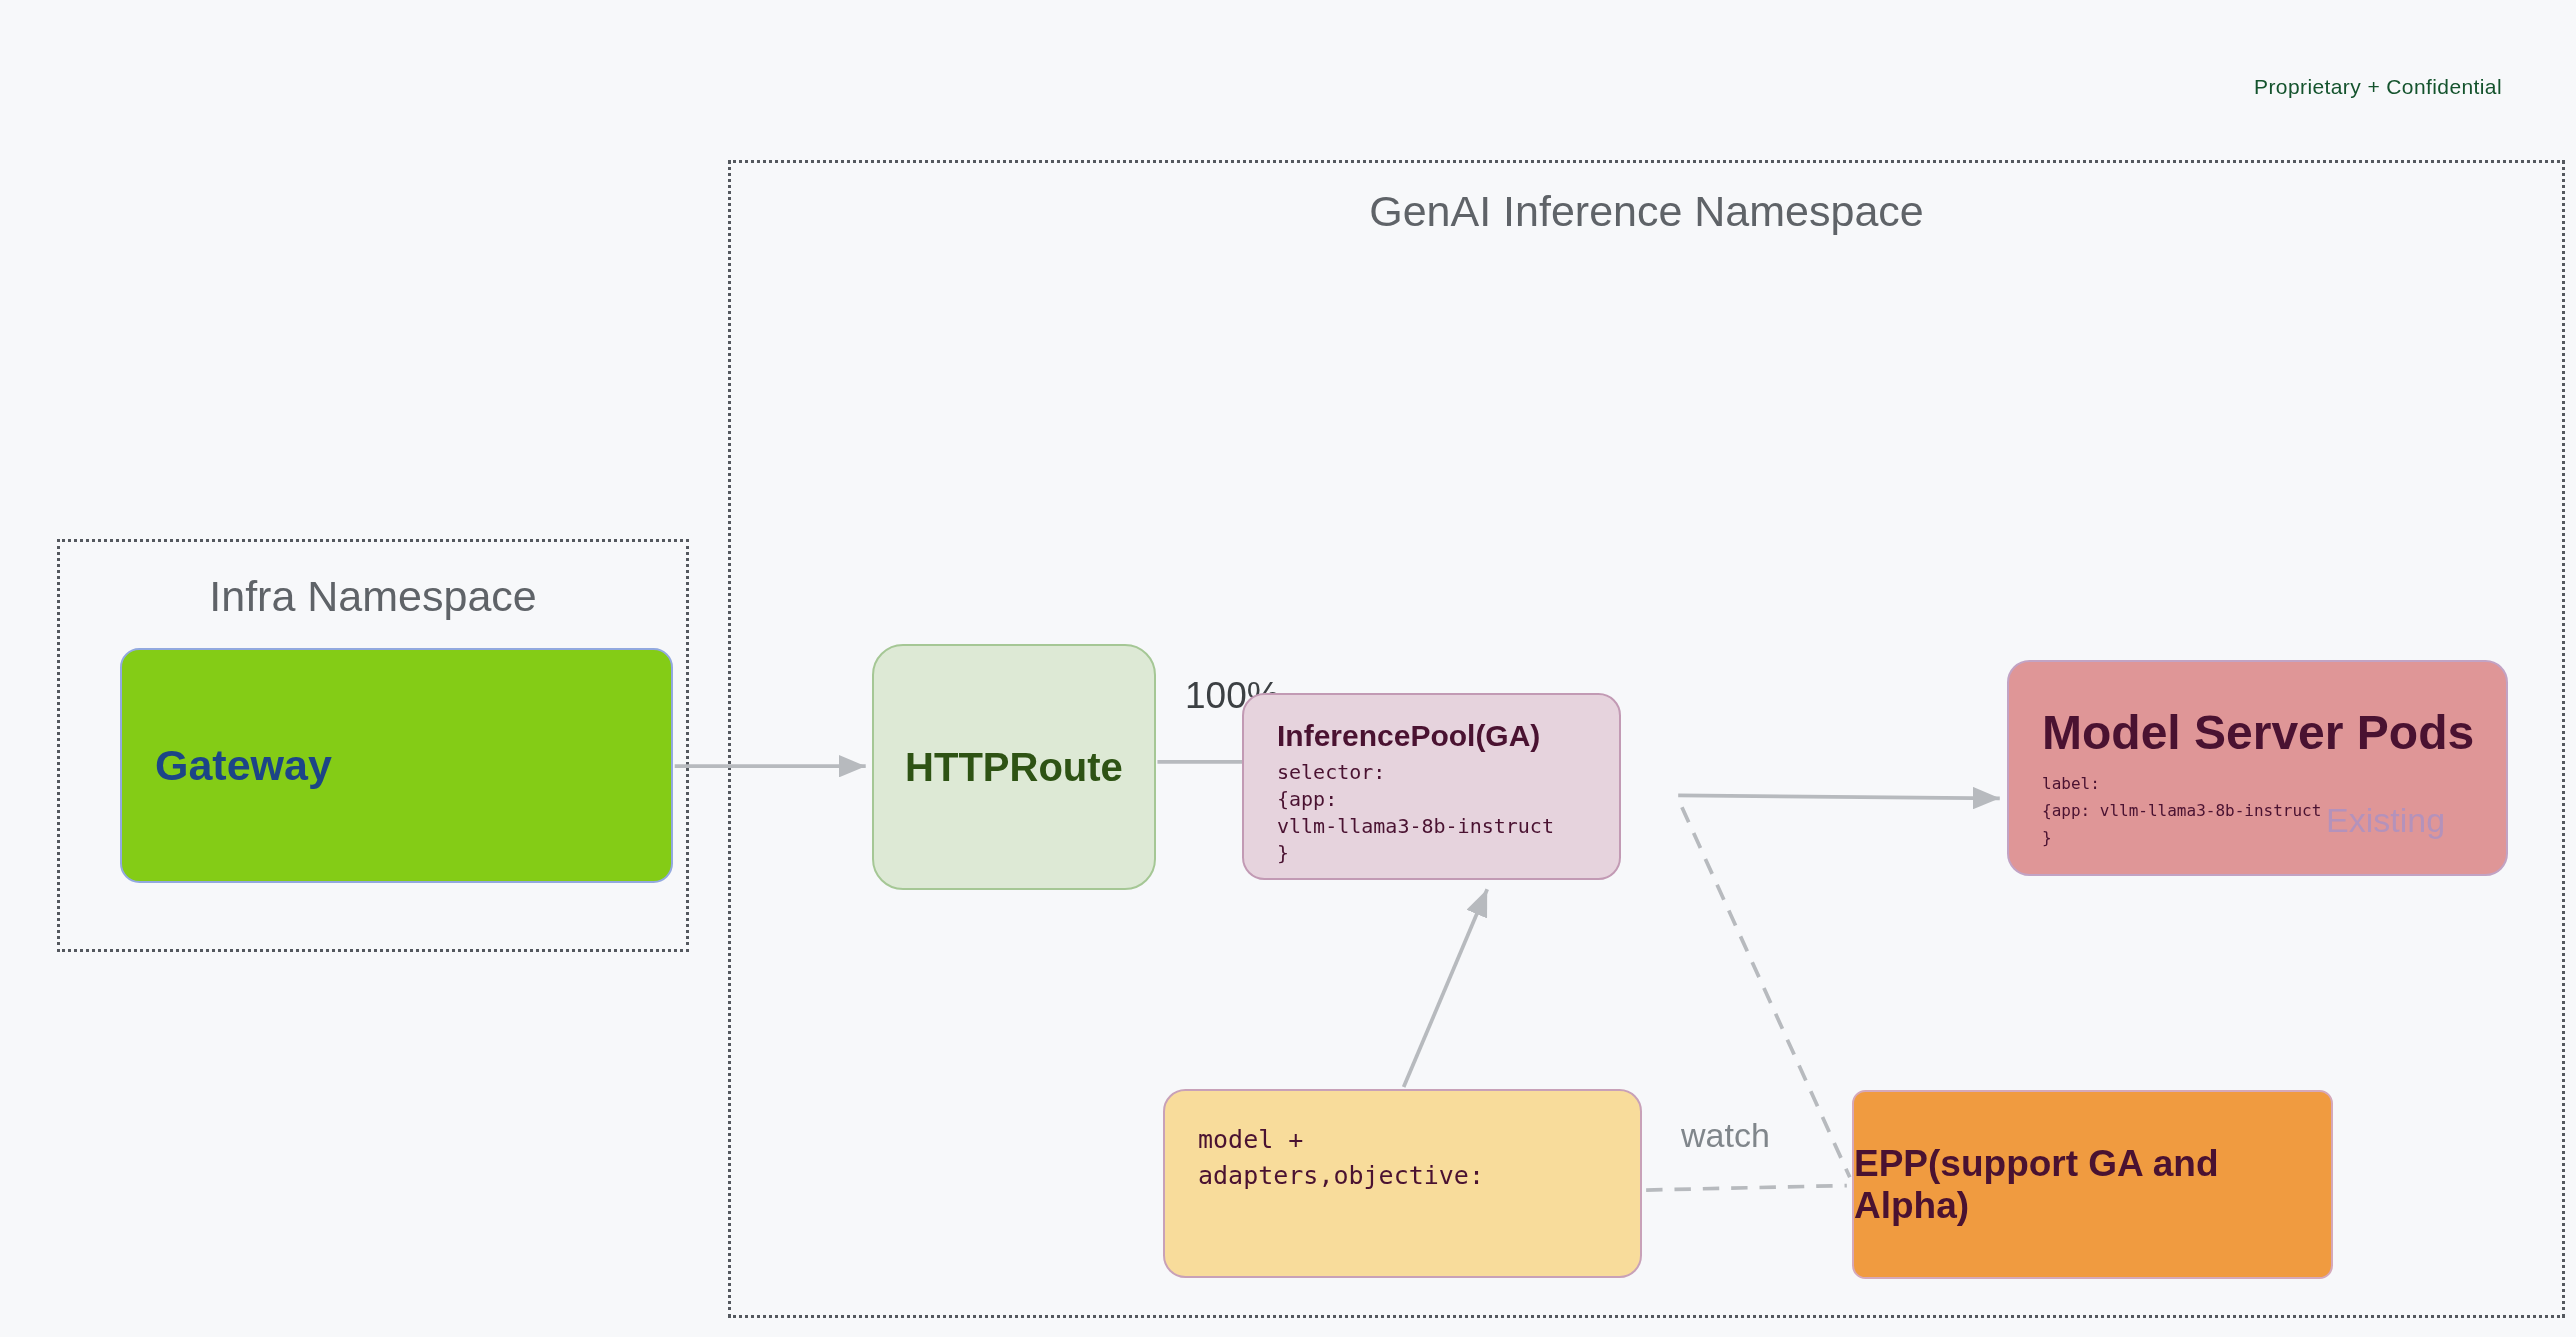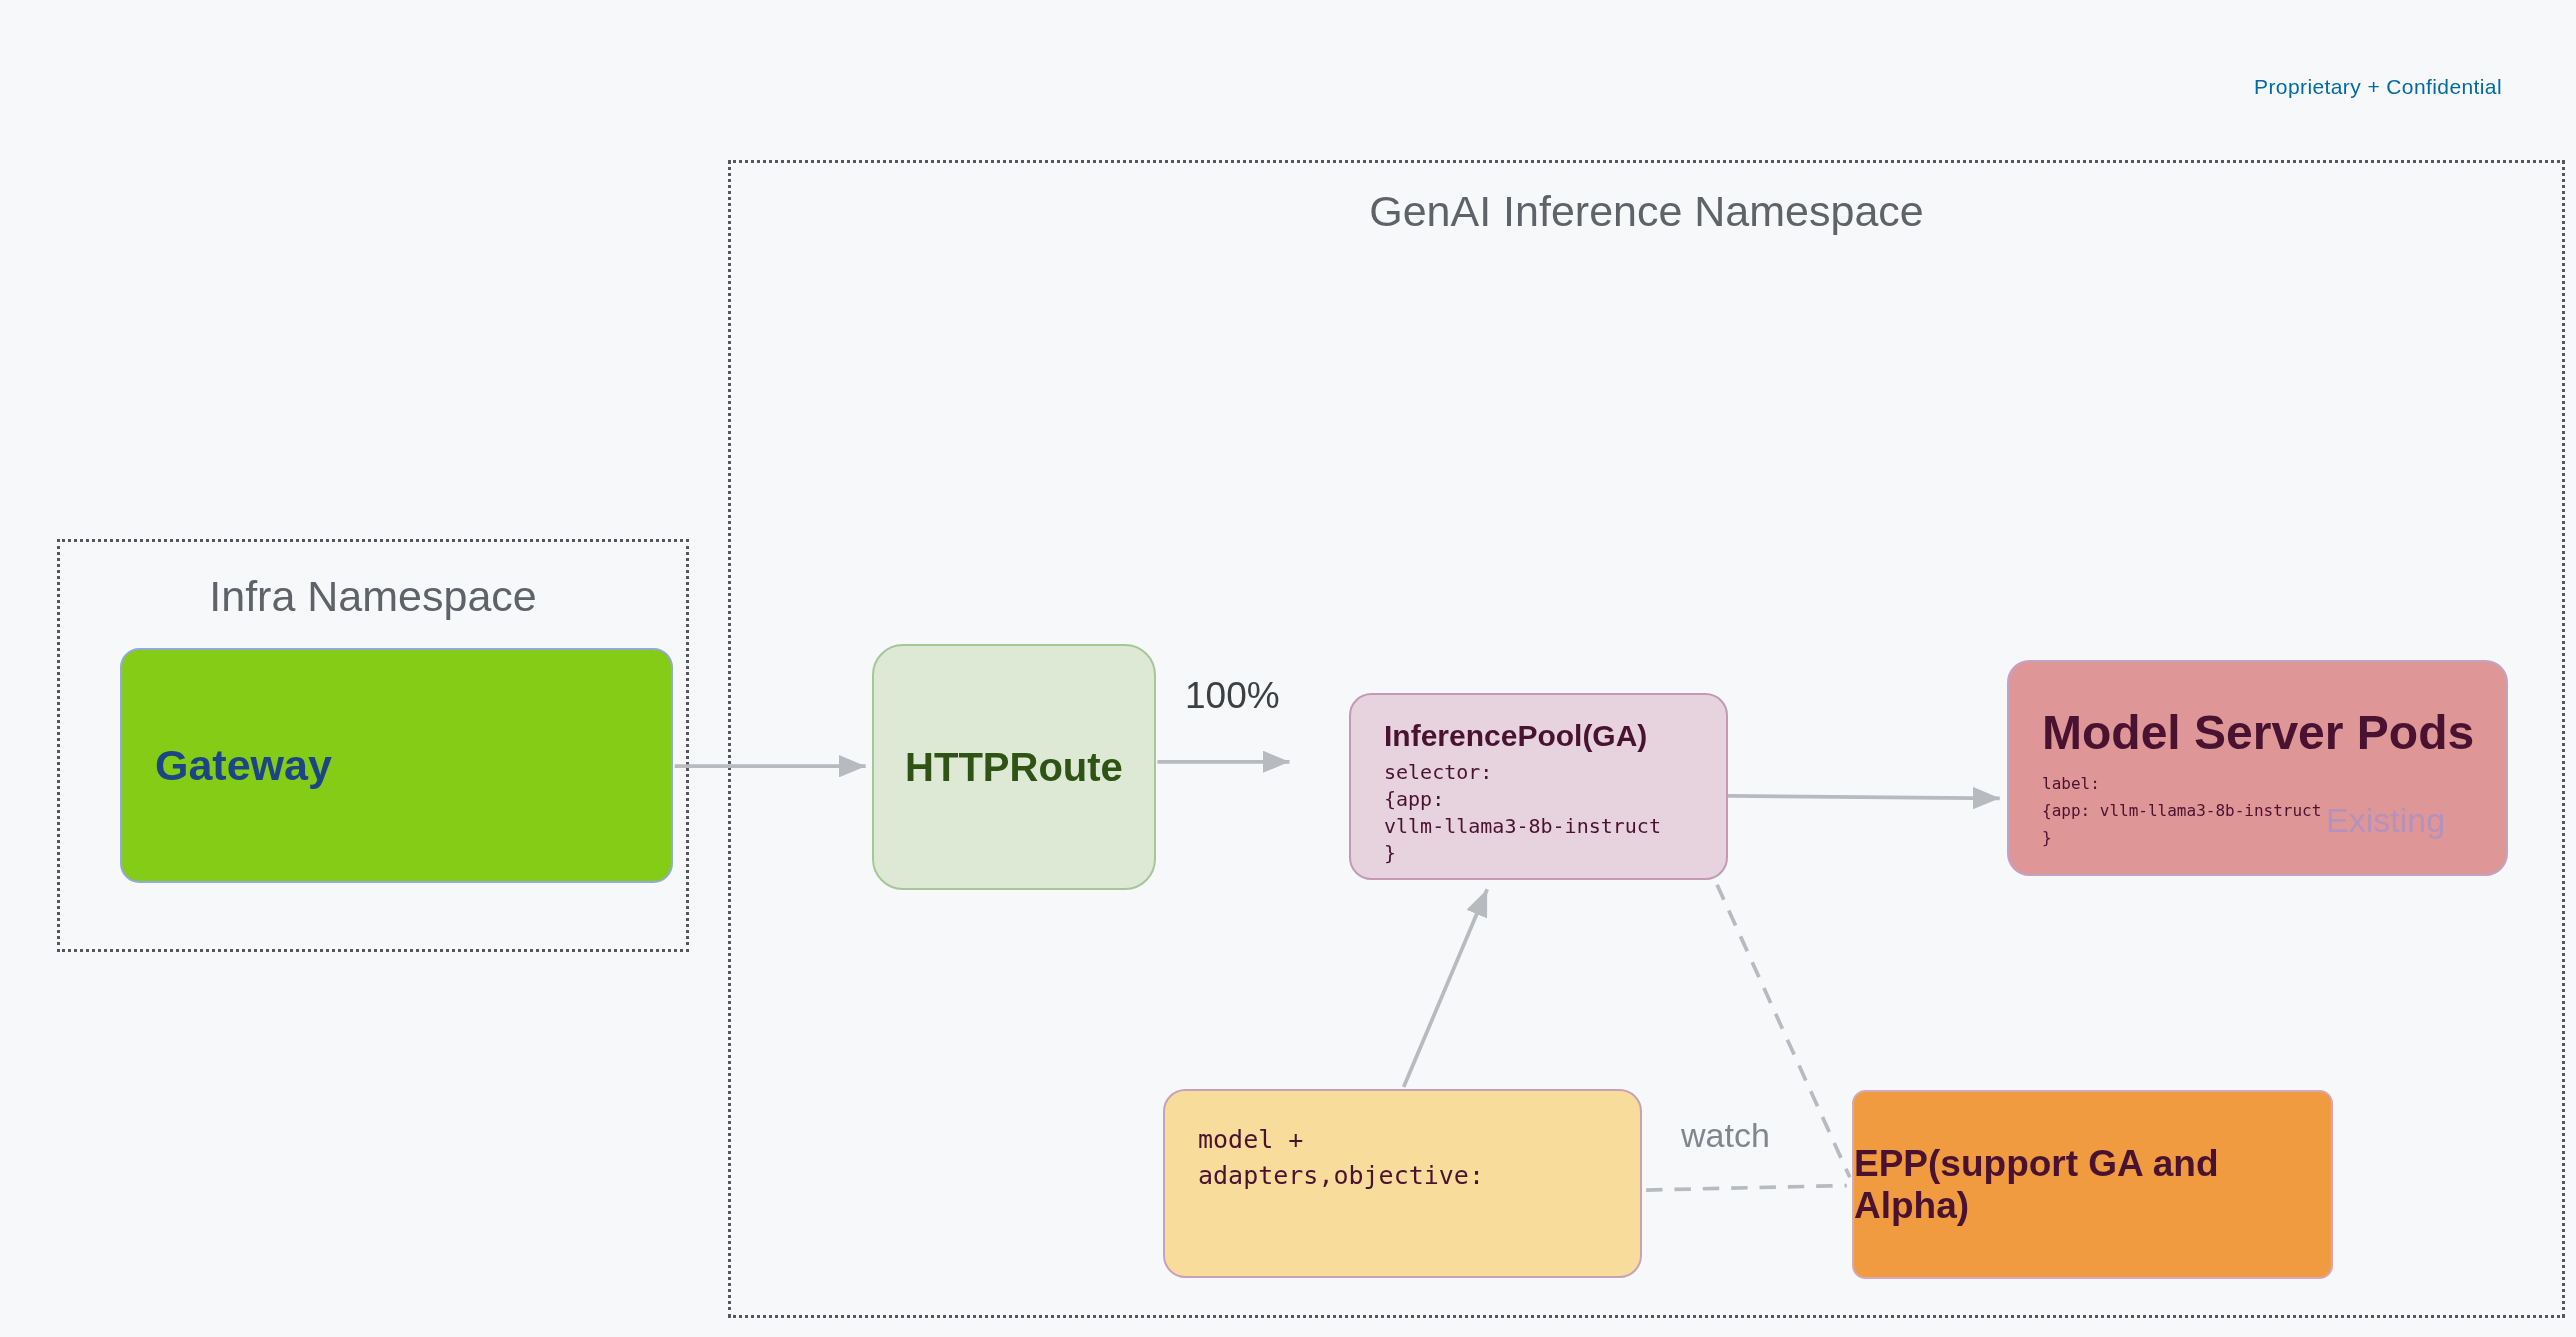--- a/index.html
+++ b/index.html
@@ -4,21 +4,21 @@
 <style>
   html,body{margin:0;padding:0;}
   body{
     width:2576px;height:1337px;position:relative;overflow:hidden;
     background:#f7f8fa;
     font-family:"Liberation Sans", sans-serif;
   }
   
   .watermark{
     position:absolute;top:75px;right:74px;
-    font-size:21px;color:#0369a1;letter-spacing:0.4px;
+    font-size:21px;color:#14532d;letter-spacing:0.4px;
   }
   
   .ns-box{position:absolute;border:3px dotted #54585e;box-sizing:border-box;background:transparent;}
   #infra-ns{left:57px;top:539px;width:632px;height:413px;}
   #genai-ns{left:728px;top:160px;width:1837px;height:1158px;}
   .ns-title{position:absolute;color:#5f6368;font-size:43px;white-space:nowrap;text-align:center;}
   #infra-ns-title{left:57px;top:572px;width:632px;}
   #genai-ns-title{left:728px;top:187px;width:1837px;}
   
   .node{position:absolute;box-sizing:border-box;}
@@ -31,21 +31,21 @@
   #gateway .node-label{font-size:43px;font-weight:bold;color:#1c4587;}
   
   #httproute{
     left:872px;top:644px;width:284px;height:246px;
     background:#dde9d5;border:2.2px solid #a5c795;border-radius:31px;
     display:flex;align-items:center;justify-content:center;
   }
   #httproute .node-label{font-size:40px;font-weight:bold;color:#2e5314;}
   
   #inference-pool{
-    left:1349px;top:693px;width:379px;height:187px;
+    left:1242px;top:693px;width:379px;height:187px;
     background:#e6d3dd;border:2.2px solid #c29ab4;border-radius:22.4px;
     padding:24px 0 0 33px;
   }
   #inference-pool .node-title{font-size:30px;font-weight:bold;color:#4a1231;margin-bottom:6px;}
   .code{font-family:"DejaVu Sans Mono", monospace;color:#4a1231;}
   #inference-pool .code{font-size:20px;line-height:27px;}
   
   #model-server-pods{
     left:2007px;top:660px;width:501px;height:216px;
     background:#df9697;border:2.2px solid #c2a3c4;border-radius:22.4px;

